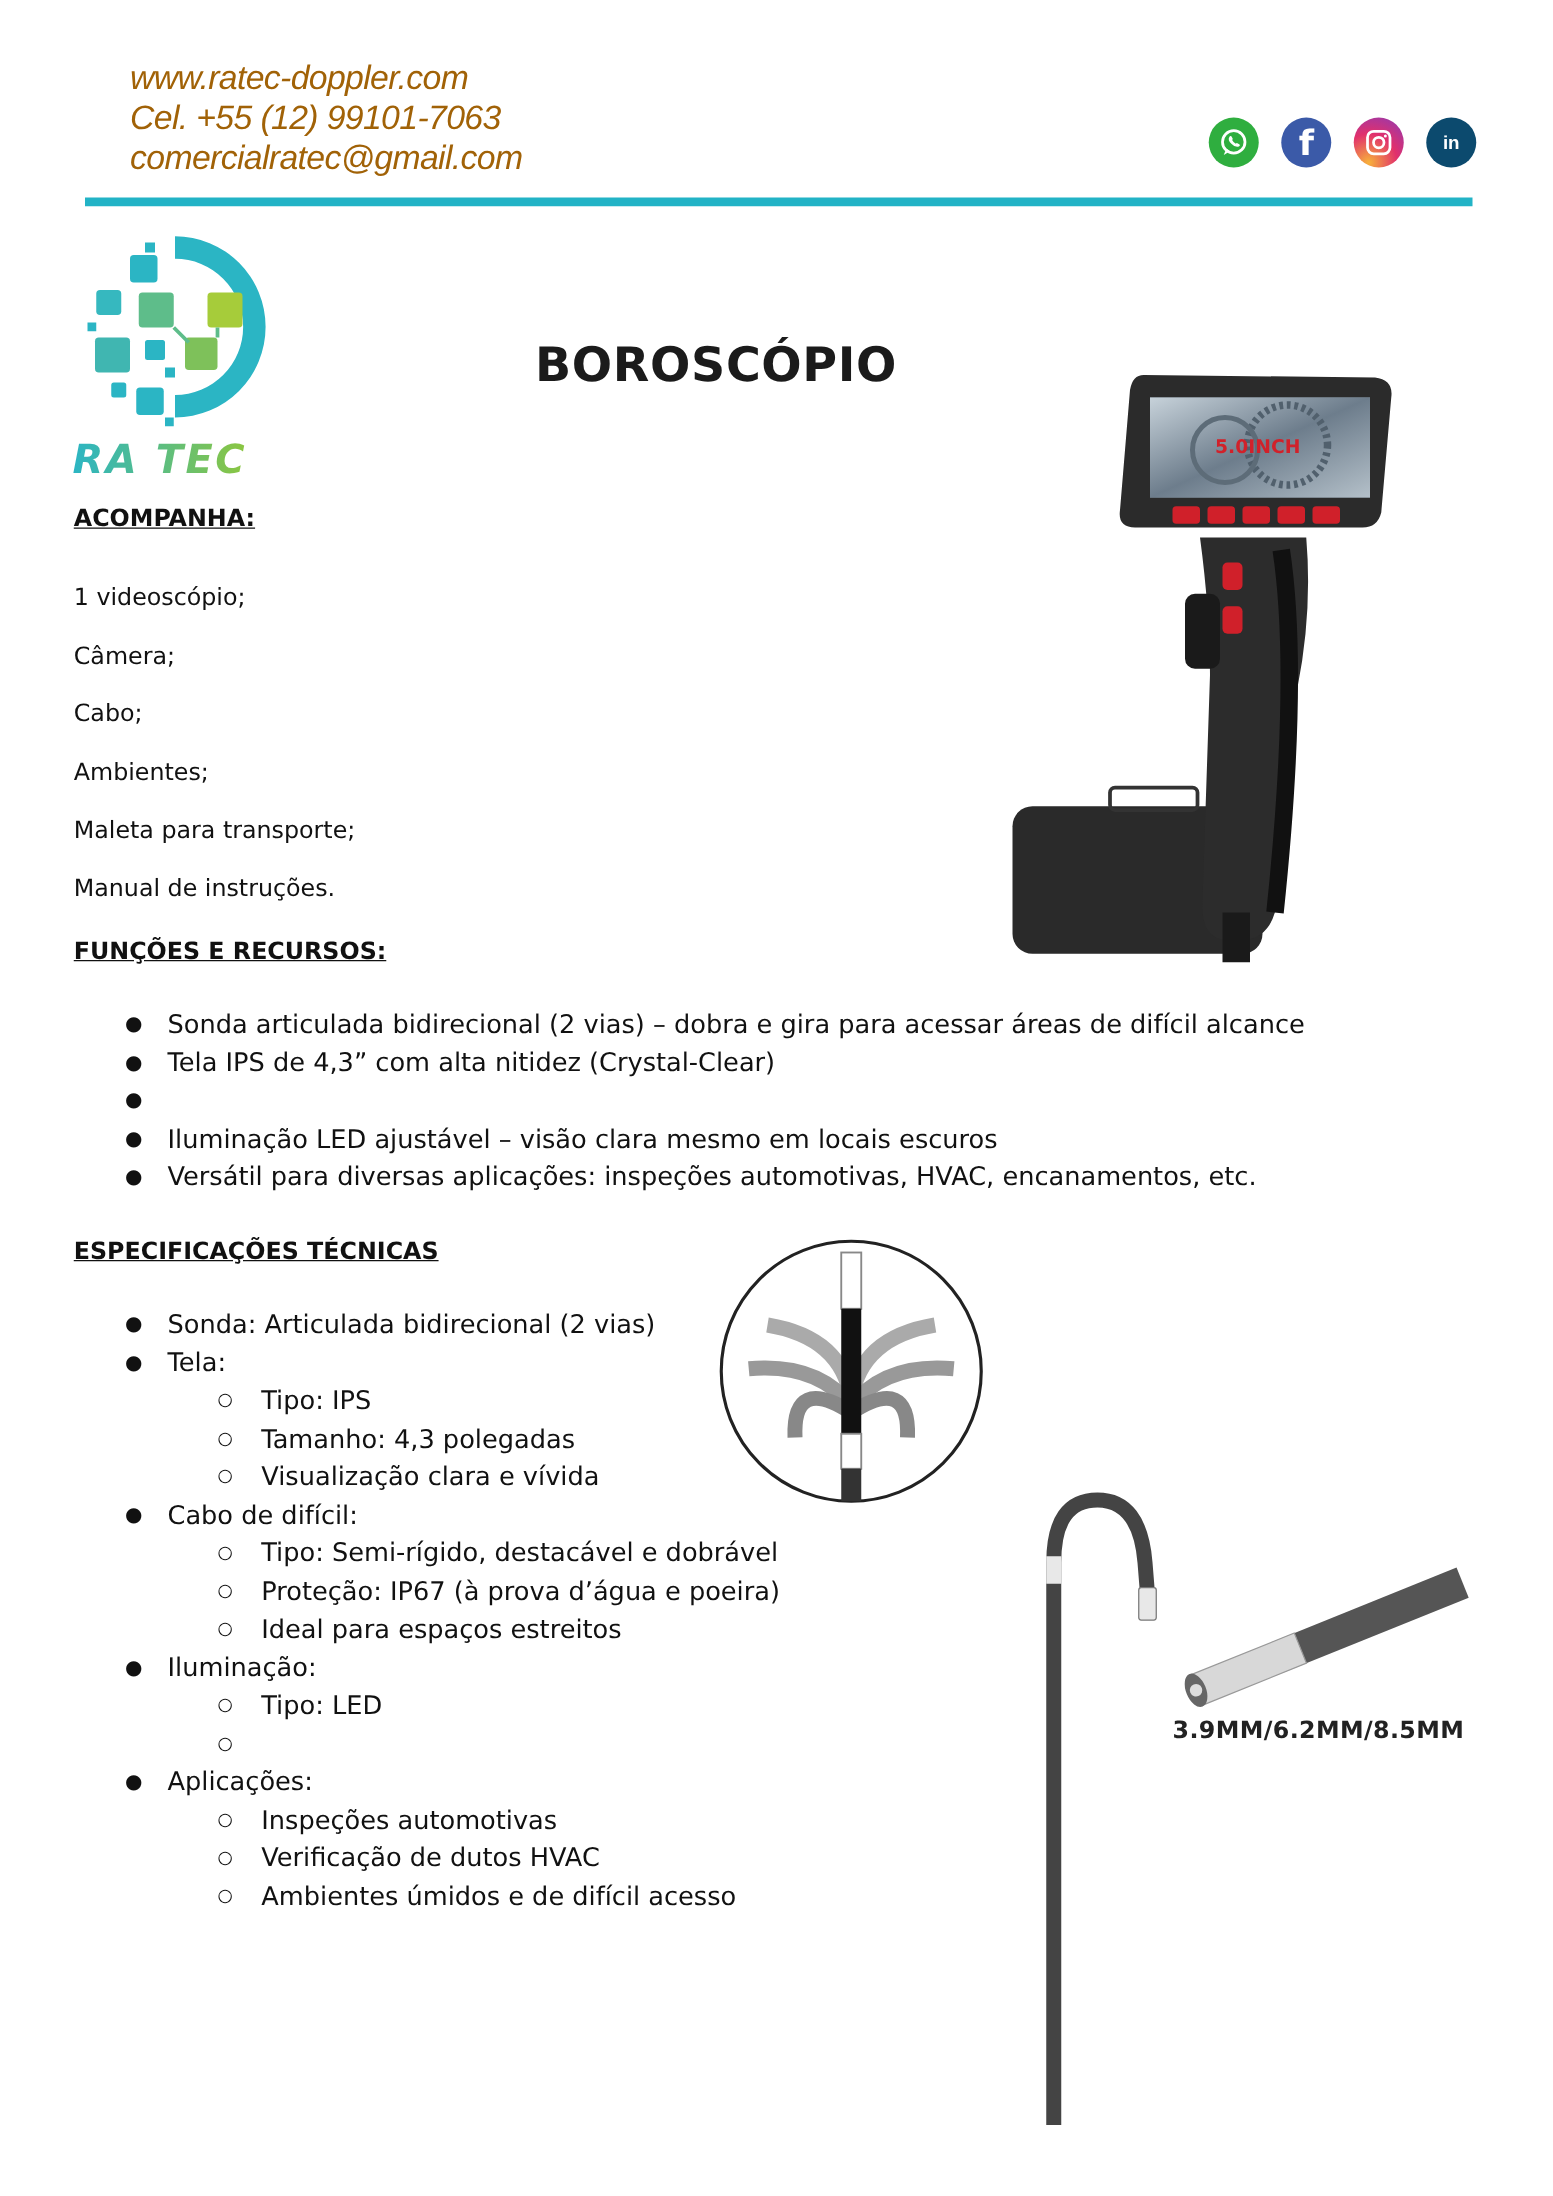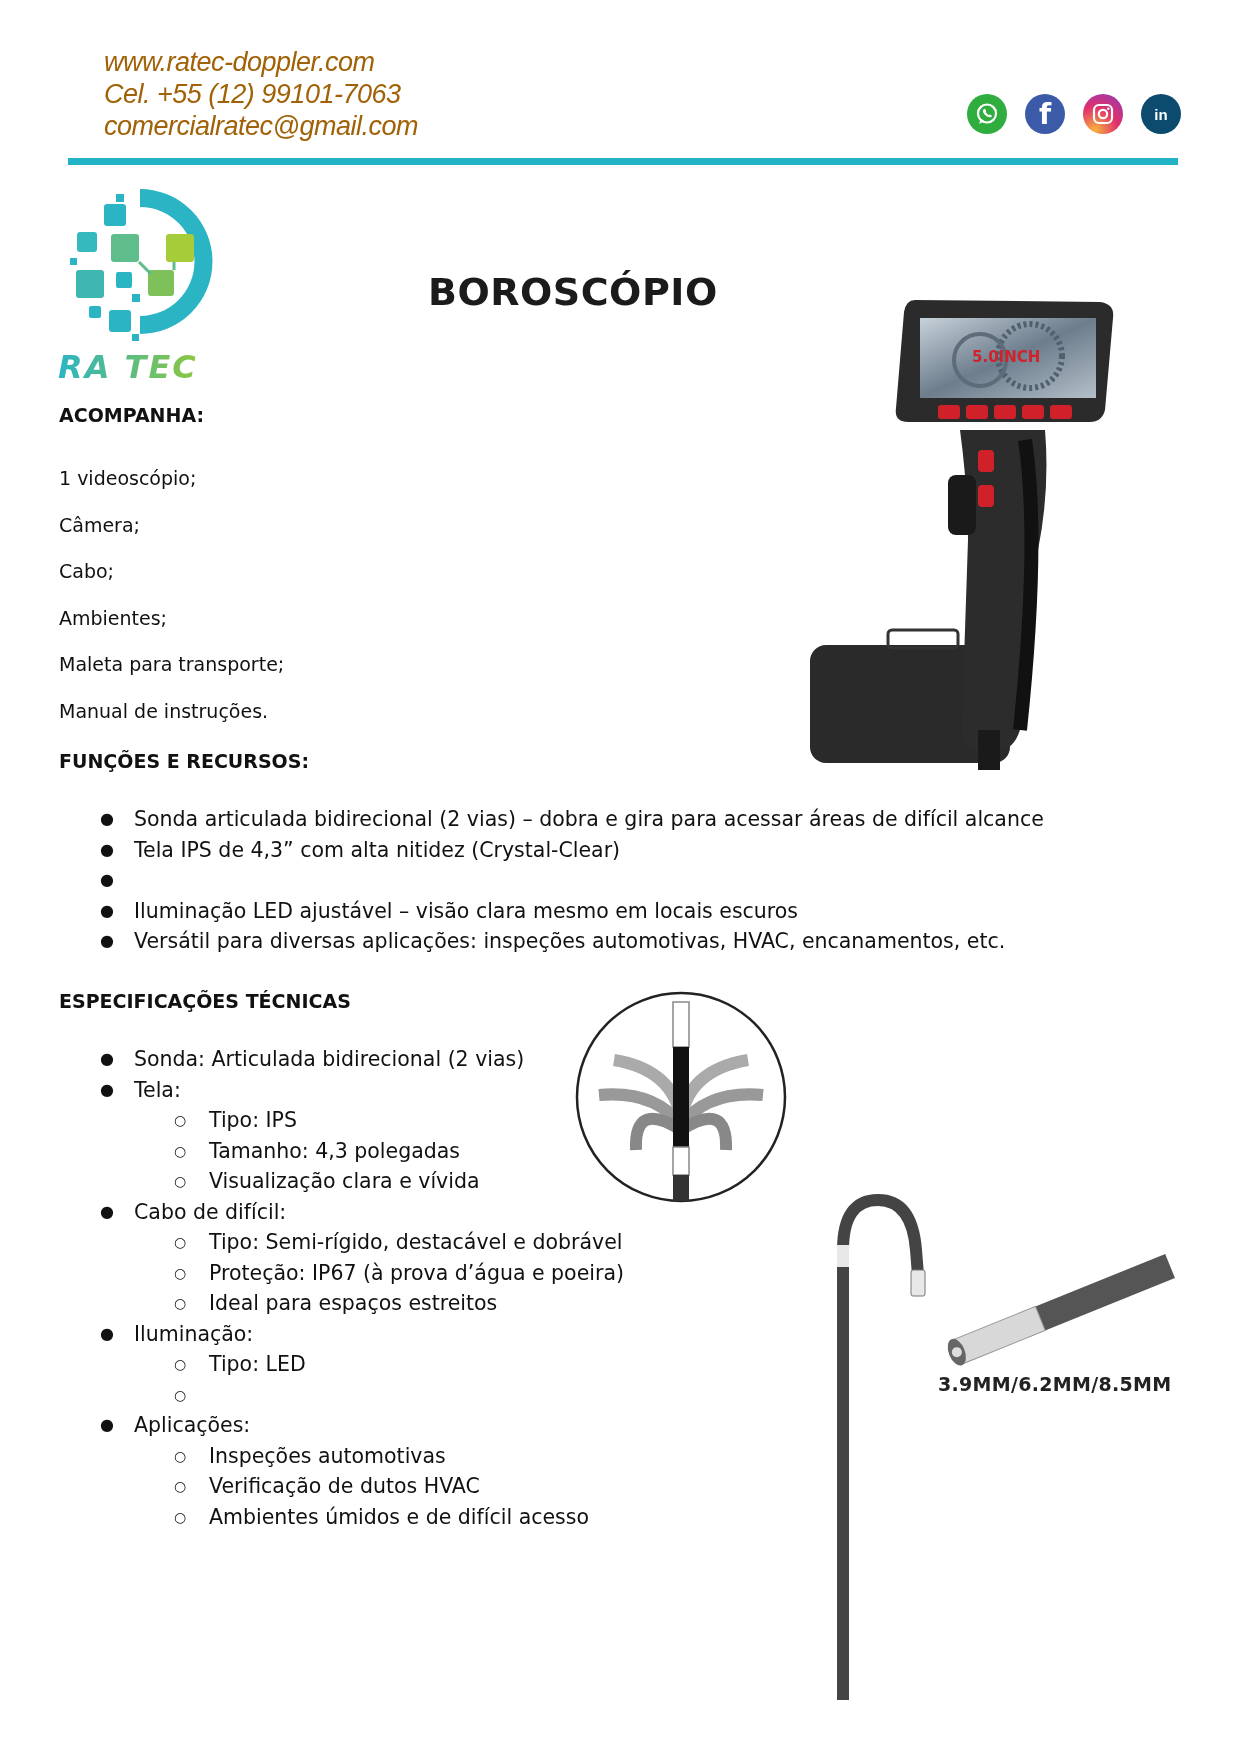--- a/index.html
+++ b/index.html
@@ -5,21 +5,21 @@
   html, body { margin:0; padding:0; background:#ffffff; }
   body { width:1242px; height:1757px; position:relative; overflow:hidden; font-family:"Liberation Sans", sans-serif; color:#111; }
   .abs { position:absolute; }
   .contact { left:68px; top:46px; font-family:"Liberation Sans", sans-serif; font-style:italic; font-size:27px; line-height:32px; color:#a16207; letter-spacing:-0.5px;margin-left:36px; }
   .contact div { height:32px; }
   .social { top:94px; left:967px; display:flex; gap:18px; }
   .social .ic { width:40px; height:40px; border-radius:50%; display:flex; align-items:center; justify-content:center; color:#fff; font-weight:bold; }
   .rule { left:68px; top:158px; width:1110px; height:7px; background:#22b3c6; }
   .logo { left:56px; top:184px; width:160px; height:190px; }
   .title { left:428px; top:270px; font-family:"DejaVu Sans", sans-serif; font-weight:bold; font-size:38px; color:#1b1b1b; letter-spacing:0.5px; }
-  .h { font-family:"DejaVu Sans", sans-serif; font-weight:bold; font-size:19px; color:#111; }
+  .h { font-family:"DejaVu Sans", sans-serif; font-weight:bold; font-size:19px; color:#111;text-decoration:underline; }
   .inc-list { left:59px; top:432px;margin-top:22px; }
   .inc-list div { height:46.5px; line-height:24px; font-family:"DejaVu Sans", sans-serif; font-size:19px; }
   .li { position:relative; height:30.5px; line-height:30px; font-family:"DejaVu Sans", sans-serif; font-size:20.5px; color:#111; white-space:nowrap; }
   .li .b { position:absolute; left:-34px; top:0; font-size:16px; }
   .sub { padding-left:75px; }
   .sub .b { left:-32px; font-size:14px; }
 </style>
 </head>
 <body>
 

